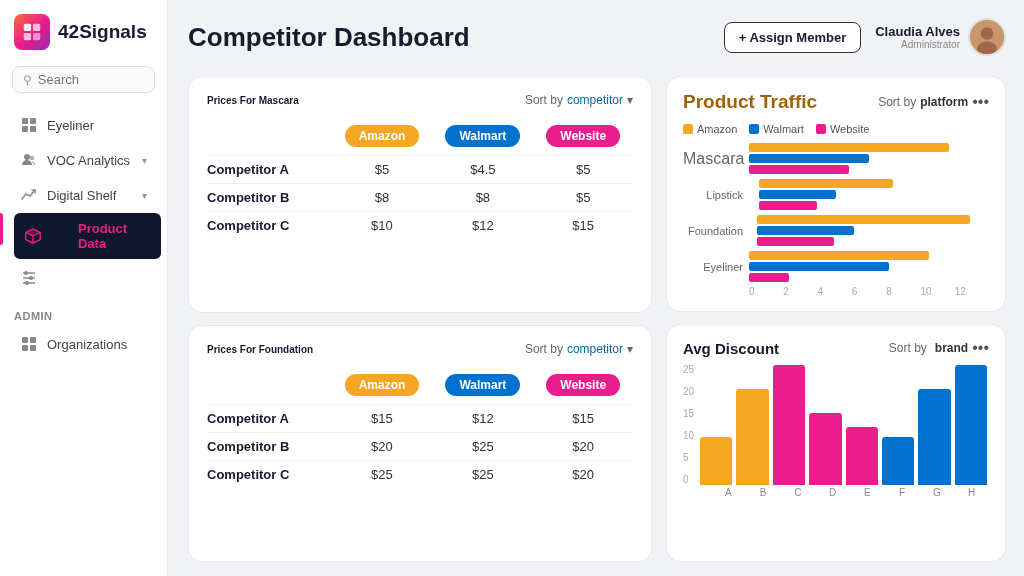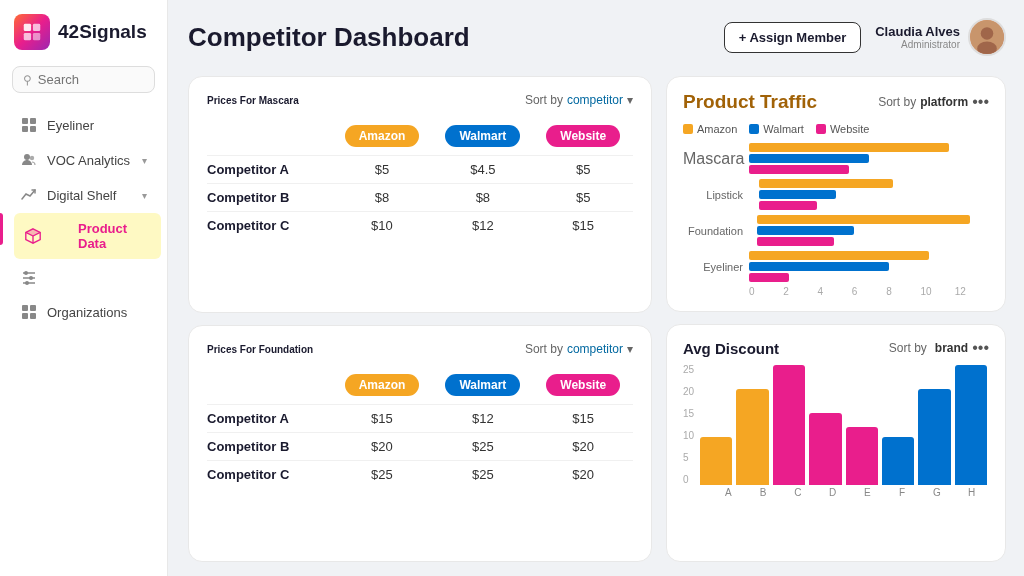--- a/index.html
+++ b/index.html
@@ -9,21 +9,21 @@
     .sidebar { width: 168px; min-width: 168px; background: #fff; height: 576px; display: flex; flex-direction: column; border-right: 1px solid #e8e8e8; padding-top: 0; }
     .sidebar-logo { display: flex; align-items: center; gap: 8px; padding: 14px 14px 10px 14px; }
     .logo-icon { width: 36px; height: 36px; background: linear-gradient(135deg, #ff6b35, #e91e8c, #9c27b0); border-radius: 8px; display: flex; align-items: center; justify-content: center; }
     .logo-icon svg { width: 22px; height: 22px; }
     .logo-text { font-size: 19px; font-weight: 700; color: #1a1a2e; }
     .search-box { margin: 6px 12px 10px 12px; border: 1px solid #ddd; border-radius: 8px; display: flex; align-items: center; padding: 5px 10px; gap: 6px; background: #fafafa; cursor: text; }
     .search-box input { border: none; background: transparent; outline: none; font-size: 13px; color: #555; width: 100%; }
     .search-icon { color: #999; font-size: 12px; }
     .sidebar-nav { flex: 1; padding: 4px 0; }
     .nav-item { display: flex; align-items: center; gap: 9px; padding: 8px 14px; font-size: 13px; color: #444; cursor: pointer; border-radius: 6px; margin: 1px 6px; }
-    .nav-item.active { color: #e91e8c; background: #fef9c3; font-weight: 600; gap: 36px; }
+    .nav-item.active { color: #e91e8c; background: #0f172a; font-weight: 600; gap: 36px; }
     .nav-item .nav-icon { width: 18px; height: 18px; display: flex; align-items: center; justify-content: center; flex-shrink: 0; }
     .nav-item .chevron { margin-left: auto; font-size: 10px; color: #999; }
     .active-indicator { width: 3px; height: 32px; background: #e91e8c; border-radius: 0 3px 3px 0; position: absolute; left: 0; }
     .nav-item-wrapper { position: relative; }
     .nav-item-wrapper.active-item .active-indicator { display: block; }
     .nav-item-wrapper .active-indicator { display: none; }
     .sidebar-section { padding: 10px 14px 4px 14px; font-size: 11px; font-weight: 700; color: #888; text-transform: uppercase; letter-spacing: 0.5px; margin-top: 6px; }
 
     
     .main { flex: 1; padding: 18px 18px 18px 20px; overflow: hidden; }
@@ -158,20 +158,21 @@
           <line x1="2" y1="4" x2="14" y2="4" stroke="#888" stroke-width="1.5"></line>
           <circle cx="5" cy="4" r="2" fill="#888"></circle>
           <line x1="2" y1="9" x2="14" y2="9" stroke="#888" stroke-width="1.5"></line>
           <circle cx="10" cy="9" r="2" fill="#888"></circle>
           <line x1="2" y1="14" x2="14" y2="14" stroke="#888" stroke-width="1.5"></line>
           <circle cx="6" cy="14" r="2" fill="#888"></circle>
         </svg>
       </span>
     </div>
 
+    <div class="sidebar-section">Admin</div>
 
     <div class="nav-item">
       <span class="nav-icon">
         <svg width="16" height="16" viewBox="0 0 16 16" fill="none">
           <rect x="1" y="1" width="6" height="6" rx="1" fill="#888"></rect>
           <rect x="9" y="1" width="6" height="6" rx="1" fill="#888"></rect>
           <rect x="1" y="9" width="6" height="6" rx="1" fill="#888"></rect>
           <rect x="9" y="9" width="6" height="6" rx="1" fill="#888"></rect>
         </svg>
       </span>

